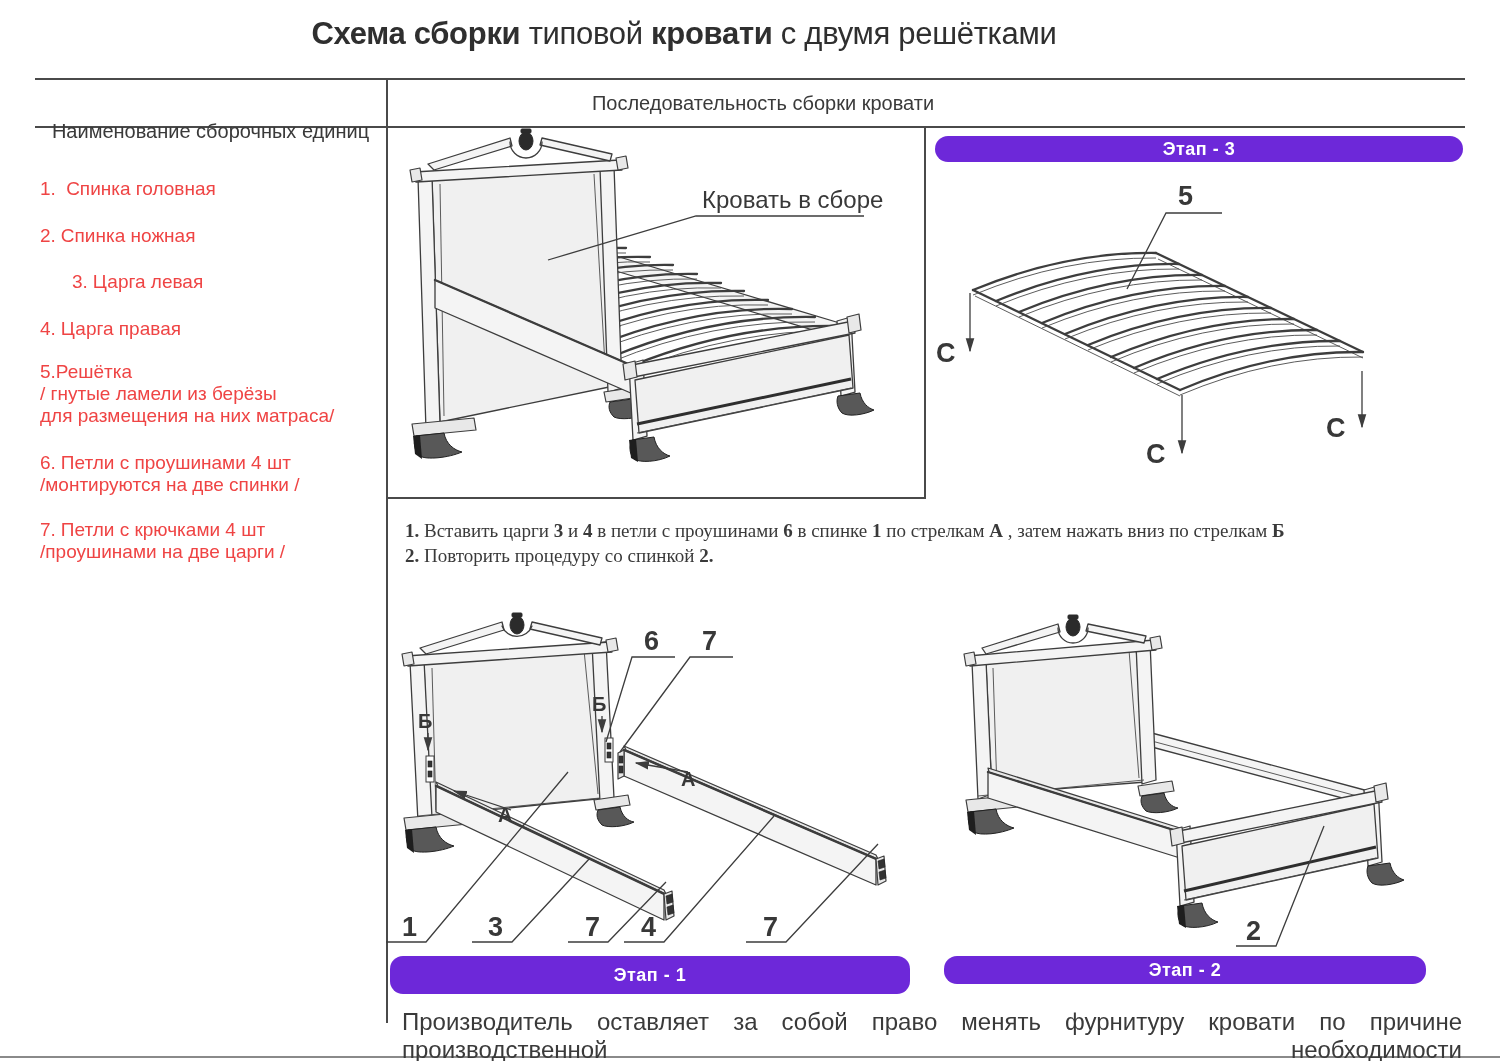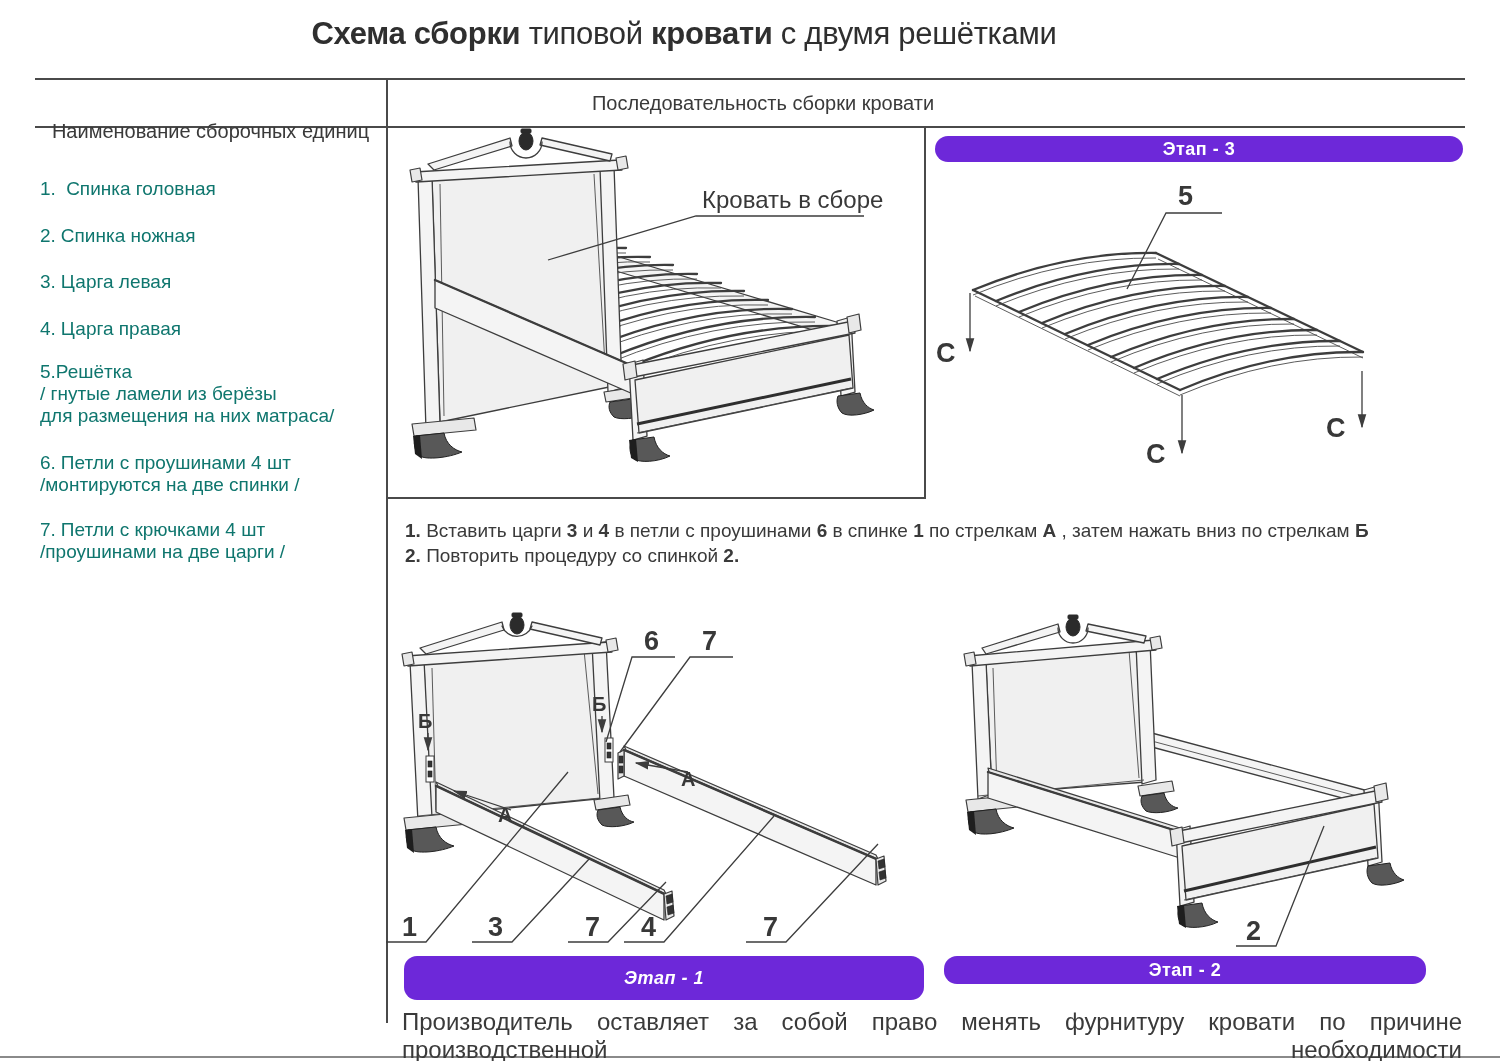--- a/index.html
+++ b/index.html
@@ -8,28 +8,28 @@
   .abs{position:absolute;}
   
   .hrule{position:absolute;background:#4a4a4a;height:2px;}
   .vrule{position:absolute;background:#4a4a4a;width:2px;}
   
   #title{left:0;top:16px;width:1368px;text-align:center;font-size:31px;color:#2f2f2f;letter-spacing:-0.3px;}
   #title .b{font-weight:700;}
   
   .colhead{font-size:20px;color:#3a3a3a;text-align:center;}
   
-  .part{position:absolute;left:40px;width:330px;font-size:19px;line-height:22px;color:#0f766e;}
+  .part{position:absolute;left:40px;width:330px;font-size:19px;line-height:22px;color:#ef4444;}
   .pnum{margin-right:5px;}
   
   .badge{position:absolute;background:#6d28d9;border-radius:13px;color:#fff;
          display:flex;align-items:center;justify-content:center;
          font-size:18px;font-weight:700;letter-spacing:0.5px;}
   
-  #instr{left:405px;top:519px;width:1070px;font-size:19px;line-height:24.5px;color:#3a3a3a;}
+  #instr{left:405px;top:519px;width:1070px;font-size:19px;line-height:24.5px;color:#3a3a3a;font-family:Liberation Serif, serif;}
   #instr .b{font-weight:700;}
   
   #footer{left:402px;top:1008px;width:1060px;font-size:24px;color:#3a3a3a;
           text-align:justify;text-align-last:justify;}
   
   svg{position:absolute;overflow:visible;}
   .s   {stroke:#3d3d3d;stroke-width:1.3;fill:none;stroke-linejoin:round;stroke-linecap:round;}
   .f   {fill:#f4f4f4;stroke:#3d3d3d;stroke-width:1.3;stroke-linejoin:round;}
   .f2  {fill:#e8e8e8;stroke:#3d3d3d;stroke-width:1.2;stroke-linejoin:round;}
   .pnl {fill:#f0f0f0;stroke:#3d3d3d;stroke-width:1.3;stroke-linejoin:round;}
@@ -58,21 +58,21 @@
   <div class="vrule" style="left:386px;top:78px;height:945px;"></div>
   <div class="vrule" style="left:924px;top:128px;height:369px;"></div>
   <div class="hrule" style="left:386px;top:497px;width:540px;"></div>
   <div class="hrule" style="left:0;top:1056px;width:1500px;background:#8a8a8a;"></div>
 
   <div class="abs colhead" style="left:35px;top:92px;width:351px;margin-top:28px;">Наименование  сборочных единиц</div>
   <div class="abs colhead" style="left:386px;top:92px;width:754px;">Последовательность сборки кровати</div>
 
   <div class="part" style="top:178px;"><span class="pnum">1.</span> <span>Спинка головная</span></div>
   <div class="part" style="top:225px;"><span class="pnum">2.</span><span>Спинка ножная</span></div>
-  <div class="part" style="top:271px;"><span class="pnum">3.</span><span>Царга левая</span></div>
+  <div class="part" style="top:271px;margin-left:32px;"><span class="pnum">3.</span><span>Царга левая</span></div>
   <div class="part" style="top:318px;"><span class="pnum">4.</span><span>Царга правая</span></div>
   <div class="part" style="top:361px;"><span style="margin-right:0">5.</span><span>Решётка</span>
     <div>/ гнутые ламели из берёзы</div><div>для размещения на них матраса/</div></div>
   <div class="part" style="top:452px;"><span class="pnum">6.</span><span>Петли с проушинами 4 шт</span>
     <div>/монтируются на две спинки /</div></div>
   <div class="part" style="top:519px;"><span class="pnum">7.</span><span>Петли с крючками 4 шт</span>
     <div>/проушинами на две царги /</div></div>
 
   <svg class="abs" style="left:386px;top:128px;" width="540" height="369" viewBox="0 0 540 369">
     <defs>
@@ -317,18 +317,18 @@
       <polygon class="f2" points="434,176 446,173 448,189 436,192"></polygon>
       <path class="foot" d="M240,296 L262,293 C264,304 271,310 278,312 C266,318 248,319 242,315 C237,309 237,302 240,296 Z"></path>
       <polygon class="fdk" points="237,296 244,295 246,318 239,314"></polygon>
       <path class="foot" d="M428,256 L450,253 C452,263 458,268 464,270 C454,275 438,277 432,273 C427,268 426,261 428,256 Z"></path>
     </g>
 
     <text class="lbl" x="306" y="330">2</text>
     <path class="lead" d="M296,336 L336,336 L384,216"></path>
   </svg>
 
-  <div class="badge" style="left:404px;top:956px;width:520px;height:44px;font-style:italic;">Этап - 1</div>
+  <div class="badge" style="left:390px;top:956px;width:520px;height:38px;">Этап - 1</div>
   <div class="badge" style="left:944px;top:956px;width:482px;height:28px;">Этап - 2</div>
 
   <div id="footer" class="abs">Производитель оставляет за собой право менять фурнитуру кровати по причине производственной необходимости</div>
 
 </div>
 
 </body></html>

